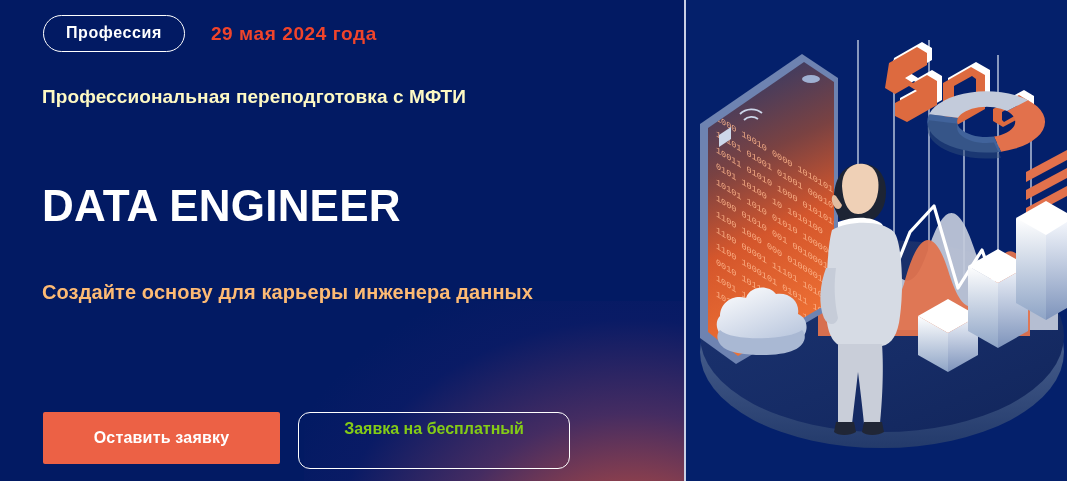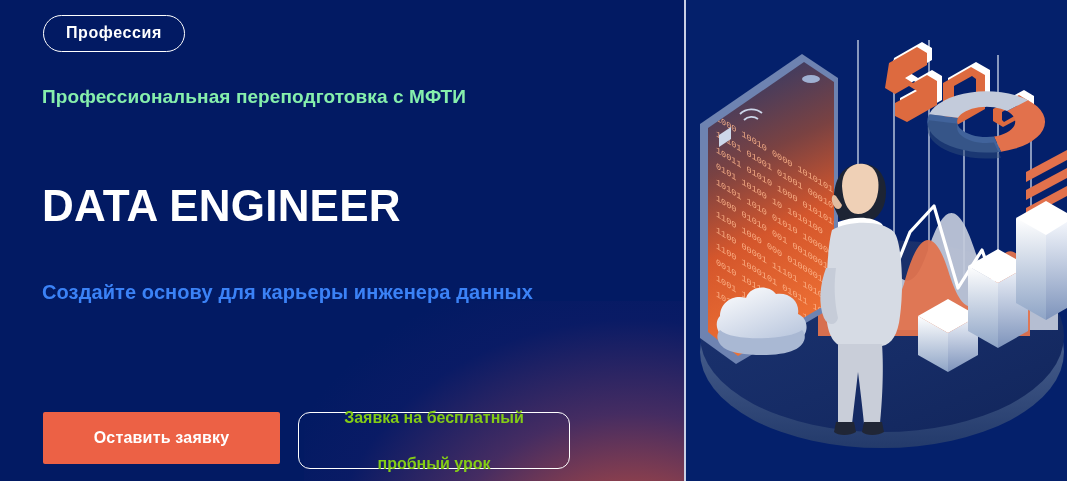--- a/index.html
+++ b/index.html
@@ -30,29 +30,29 @@
     padding:9px 22px 10px 22px;
     color:#ffffff;font-size:16px;font-weight:700;letter-spacing:.6px;
     line-height:1;white-space:nowrap;background:transparent;
   }
   .date{
     margin-left:26px;color:#f0442b;font-size:19px;font-weight:700;
     letter-spacing:.6px;white-space:nowrap;
   }
 
   .kicker{
-    position:absolute;left:42px;top:86px;color:#86efac;
+    position:absolute;left:42px;top:86px;color:#fef9c3;
     font-size:19px;font-weight:700;letter-spacing:.1px;white-space:nowrap;
   }
   .title{
     position:absolute;left:42px;top:155px;color:#ffffff;
     font-size:44px;font-weight:700;letter-spacing:.2px;line-height:1;white-space:nowrap;
   }
   .subtitle{
-    position:absolute;left:42px;top:281px;color:#3b82f6;
+    position:absolute;left:42px;top:281px;color:#fdba74;
     font-size:20px;font-weight:700;letter-spacing:.1px;white-space:nowrap;
   }
 
   .cta-row{position:absolute;left:43px;top:412px;display:flex;align-items:flex-start;}
   .btn-primary{
     width:237px;height:52px;border:none;border-radius:2px;
     background:#ec6145;color:#ffffff;
     font-family:inherit;font-size:16px;font-weight:700;letter-spacing:.2px;
     display:flex;align-items:center;justify-content:center;cursor:pointer;padding:0;
   }
@@ -83,34 +83,34 @@
 
 <div class="banner">
 
   <div class="left-panel">
     <div class="glow"></div>
 
     <div class="left-content">
 
       <div class="top-row">
         <div class="badge">Профессия</div>
+        <div class="date">29 мая 2024 года</div>
       </div>
 
       <div class="kicker">Профессиональная переподготовка с МФТИ</div>
 
       <h1 class="title">DATA ENGINEER</h1>
 
       <div class="subtitle">Создайте основу для карьеры инженера данных</div>
 
       <div class="cta-row">
         <button class="btn-primary">Оставить заявку</button>
         <button class="btn-outline">
           <span>
             <span>Заявка на бесплатный</span><br>
-            <span>пробный урок</span>
           </span>
         </button>
       </div>
 
     </div>
   </div>
 
   <div class="divider"></div>
 
   <div class="right-panel">

